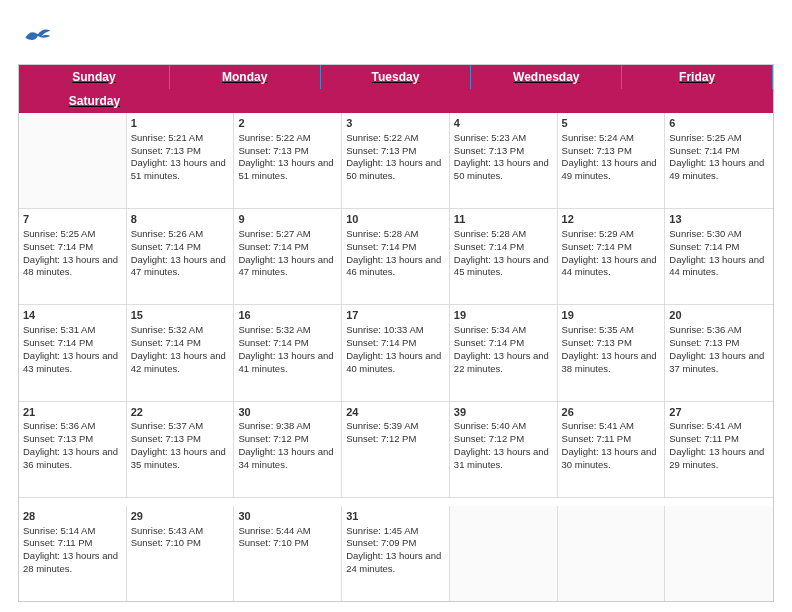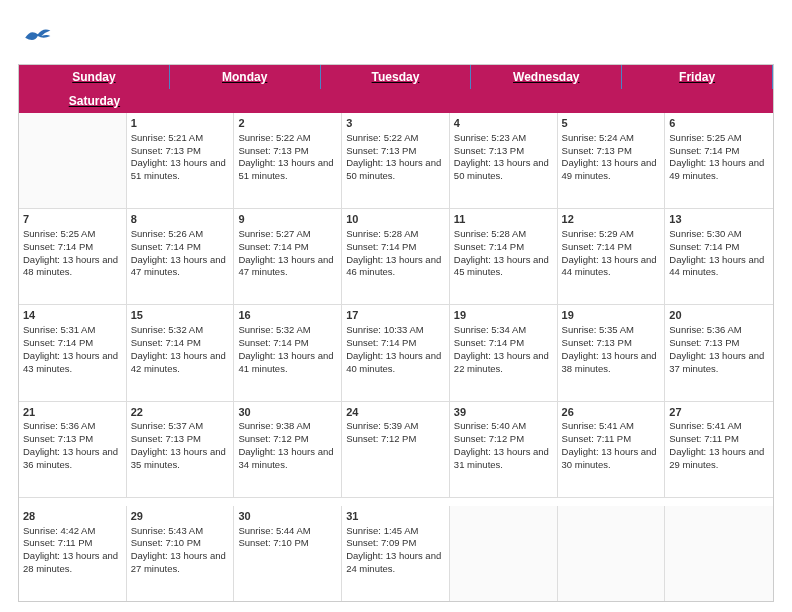--- a/index.html
+++ b/index.html
@@ -308,29 +308,28 @@
           <div class="cal-cell">
             <span class="day-num">27</span>
             <div>Sunrise: 5:41 AM</div>
             <div>Sunset: 7:11 PM</div>
             <div>Daylight: 13 hours and 29 minutes.</div>
           </div>
         </div>
         <div class="cal-week">
           <div class="cal-cell">
             <span class="day-num">28</span>
-            <div>Sunrise: 4:42 AM</div>
+            <div>Sunrise: 5:14 AM</div>
             <div>Sunset: 7:11 PM</div>
             <div>Daylight: 13 hours and 28 minutes.</div>
           </div>
           <div class="cal-cell">
             <span class="day-num">29</span>
             <div>Sunrise: 5:43 AM</div>
             <div>Sunset: 7:10 PM</div>
-            <div>Daylight: 13 hours and 27 minutes.</div>
           </div>
           <div class="cal-cell">
             <span class="day-num">30</span>
             <div>Sunrise: 5:44 AM</div>
             <div>Sunset: 7:10 PM</div>
           </div>
           <div class="cal-cell">
             <span class="day-num">31</span>
             <div>Sunrise: 1:45 AM</div>
             <div>Sunset: 7:09 PM</div>

